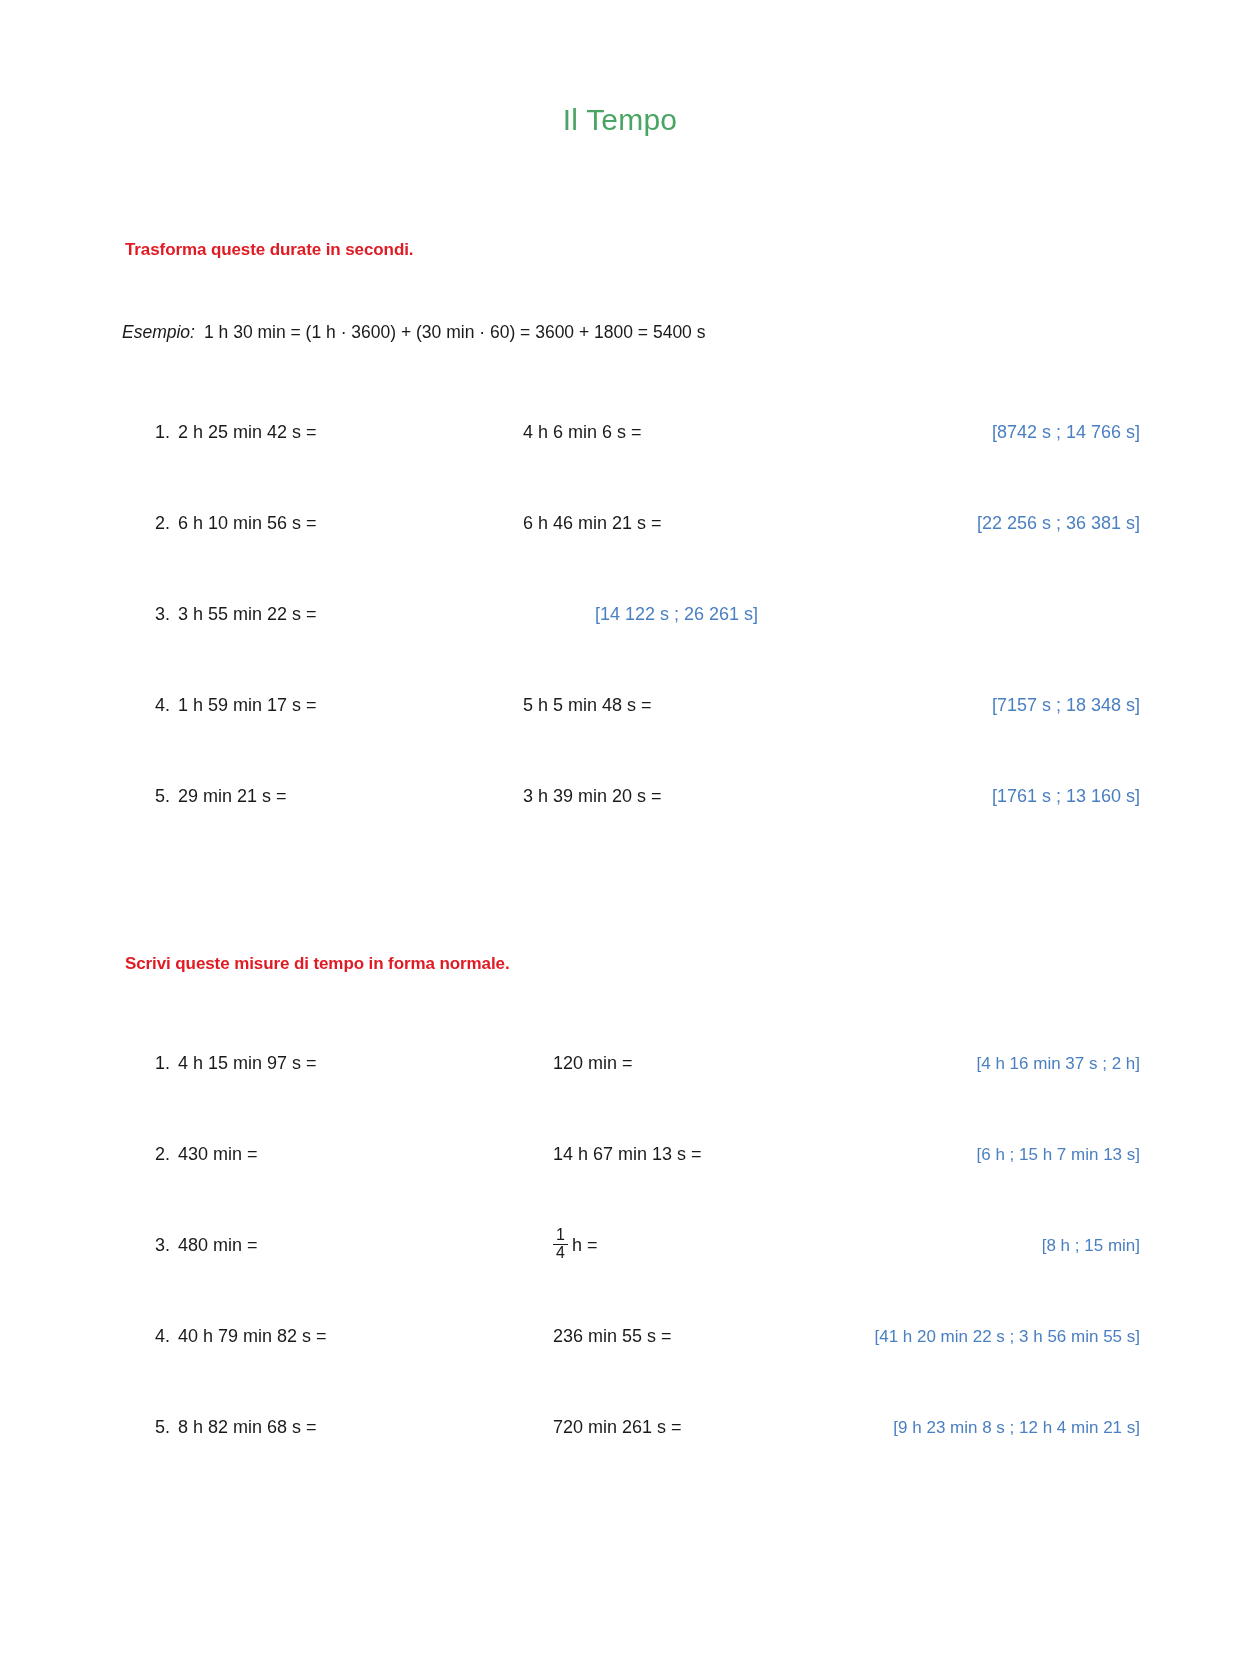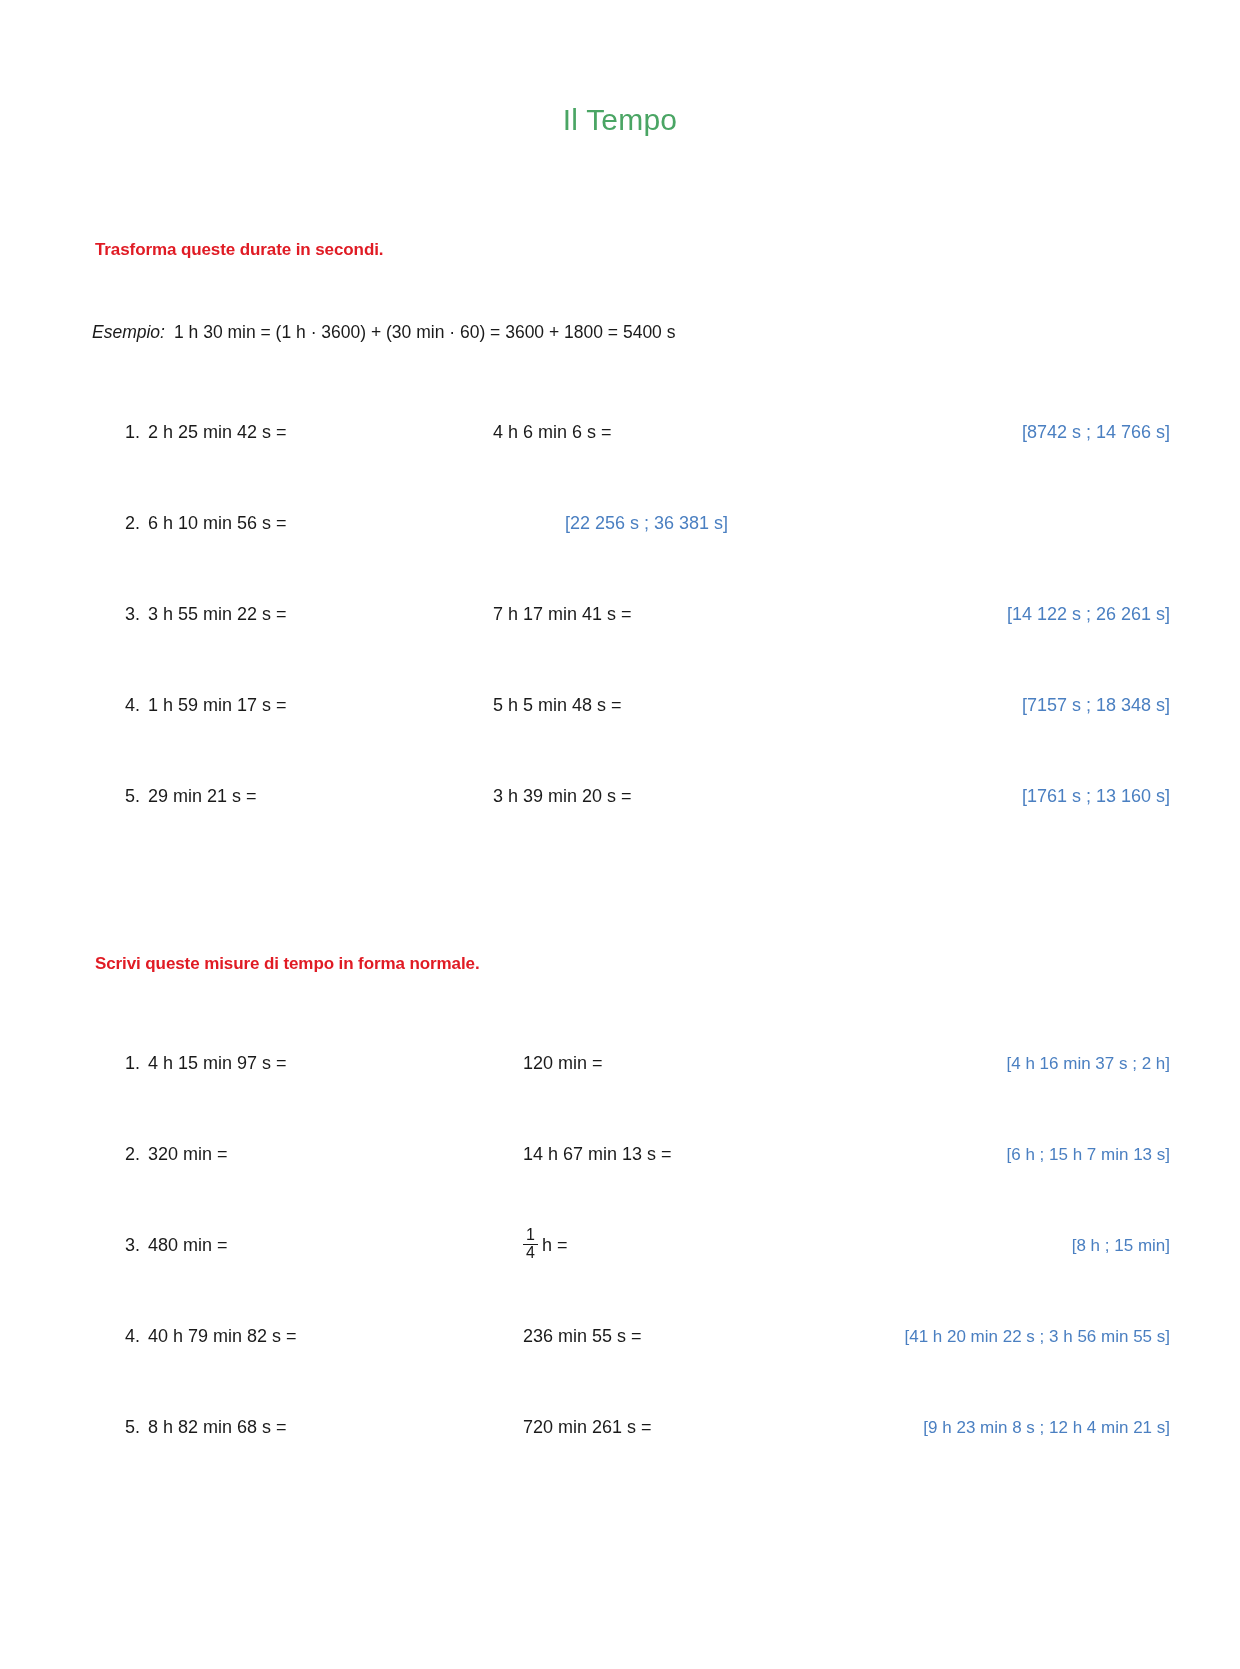--- a/index.html
+++ b/index.html
@@ -13,21 +13,21 @@
     font-family: "Liberation Sans", sans-serif;
     color: #1a1a1a;
     position: relative;
     overflow: hidden;
   }
   .page {
     width: 1240px;
     height: 1359px;
     position: relative;
     box-sizing: border-box;
-    padding: 0 70px;
+    padding: 0 100px;
   }
   .doc-title {
     text-align: center;
     color: #4aa564;
     font-size: 30px;
     font-weight: 400;
     margin: 0;
     padding-top: 103px;
     letter-spacing: 0.2px;
   }
@@ -128,26 +128,26 @@
     <div id="section-1-list" class="ex-list">
       <div class="ex-row">
         <span class="col-num">1.</span>
         <span class="col-a">2 h 25 min 42 s =</span>
         <span class="col-b">4 h 6 min 6 s =</span>
         <span class="col-ans">[8742 s ; 14 766 s]</span>
       </div>
       <div class="ex-row">
         <span class="col-num">2.</span>
         <span class="col-a">6 h 10 min 56 s =</span>
+        <span class="col-b">6 h 46 min 21 s =</span>
         <span class="col-ans">[22 256 s ; 36 381 s]</span>
       </div>
       <div class="ex-row">
         <span class="col-num">3.</span>
         <span class="col-a">3 h 55 min 22 s =</span>
-        <span class="col-b">7 h 17 min 41 s =</span>
         <span class="col-ans">[14 122 s ; 26 261 s]</span>
       </div>
       <div class="ex-row">
         <span class="col-num">4.</span>
         <span class="col-a">1 h 59 min 17 s =</span>
         <span class="col-b">5 h 5 min 48 s =</span>
         <span class="col-ans">[7157 s ; 18 348 s]</span>
       </div>
       <div class="ex-row">
         <span class="col-num">5.</span>
@@ -164,21 +164,21 @@
 
     <div id="section-2-list" class="ex-list">
       <div class="ex-row">
         <span class="col-num">1.</span>
         <span class="col-a">4 h 15 min 97 s =</span>
         <span class="col-b">120 min =</span>
         <span class="col-ans">[4 h 16 min 37 s ; 2 h]</span>
       </div>
       <div class="ex-row">
         <span class="col-num">2.</span>
-        <span class="col-a">320 min =</span>
+        <span class="col-a">430 min =</span>
         <span class="col-b">14 h 67 min 13 s =</span>
         <span class="col-ans">[6 h ; 15 h 7 min 13 s]</span>
       </div>
       <div class="ex-row frac-row">
         <span class="col-num">3.</span>
         <span class="col-a">480 min =</span>
         <span class="col-b">
           <span class="frac">
             <span class="num">1</span>
             <span class="den">4</span>

